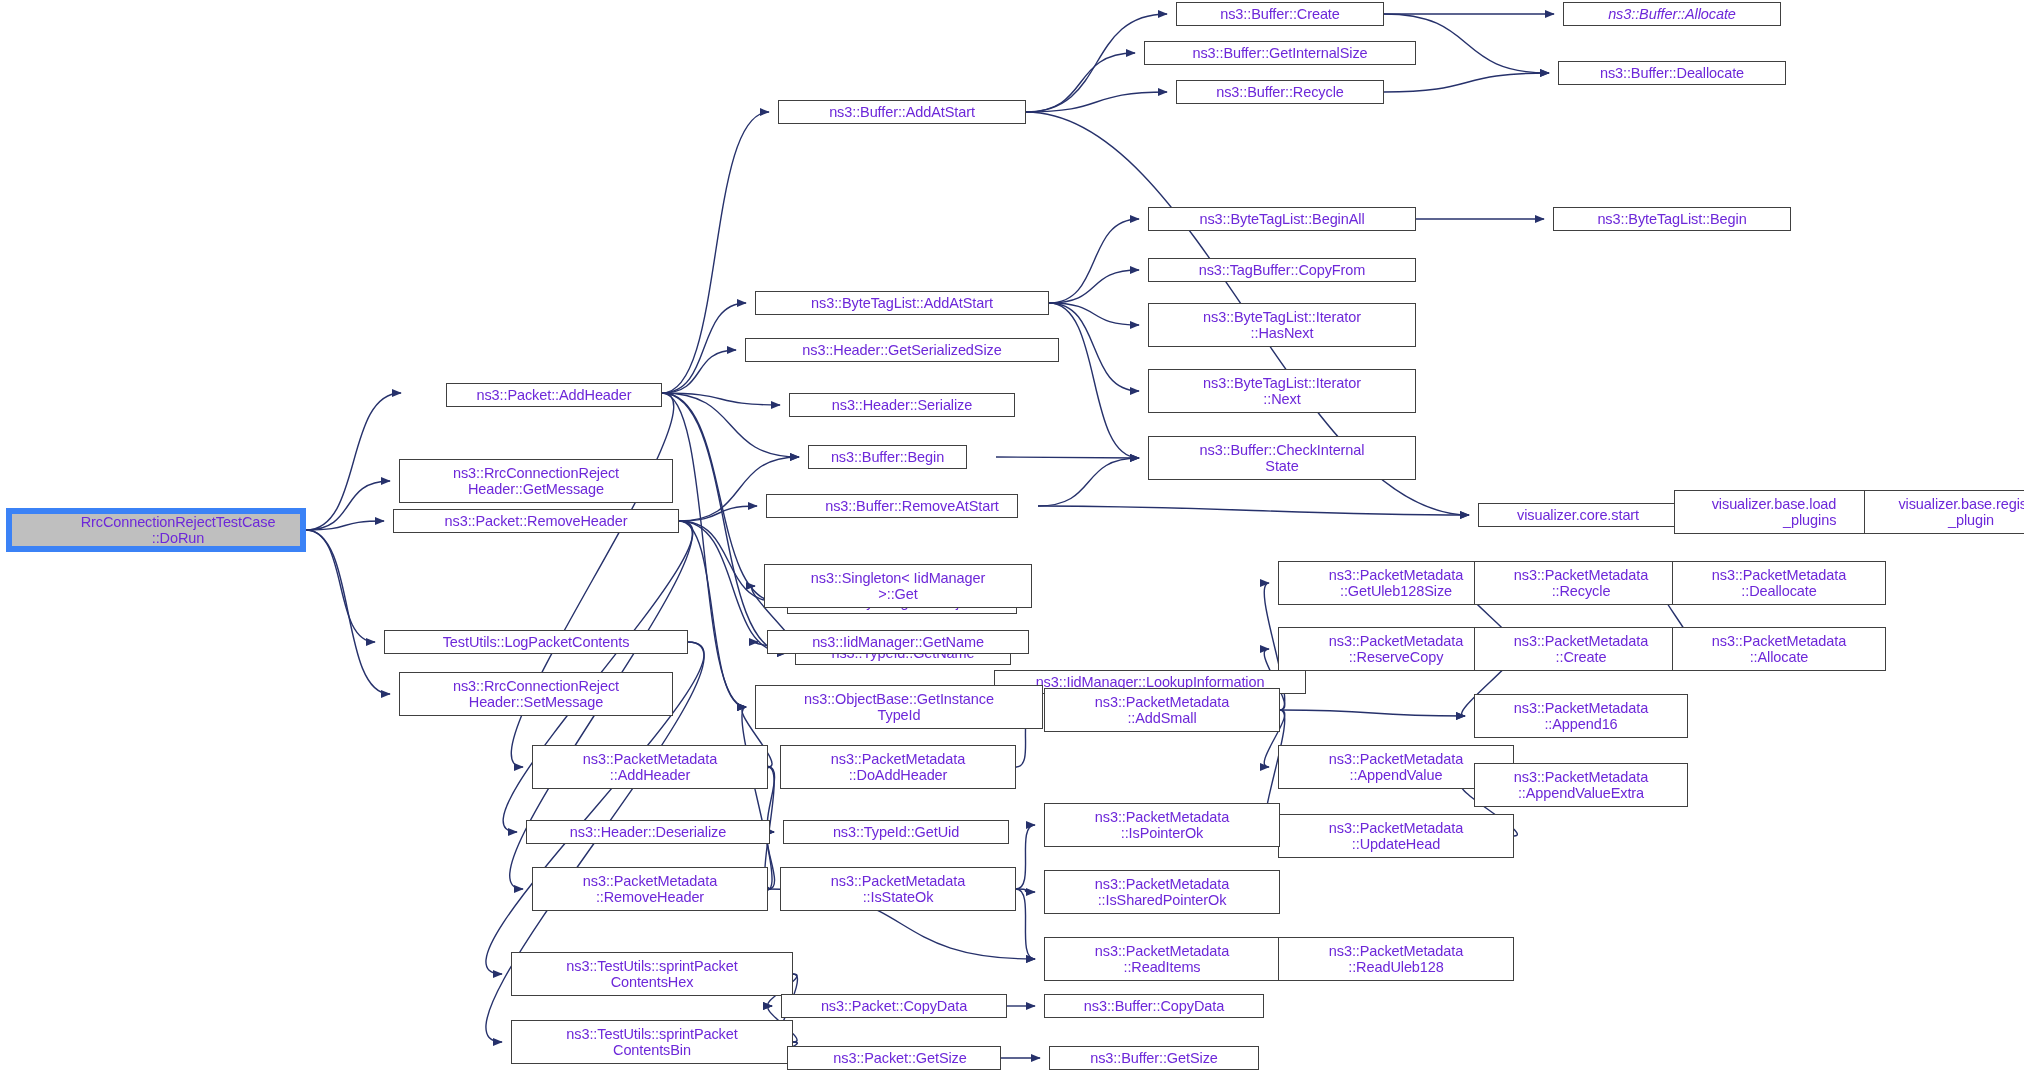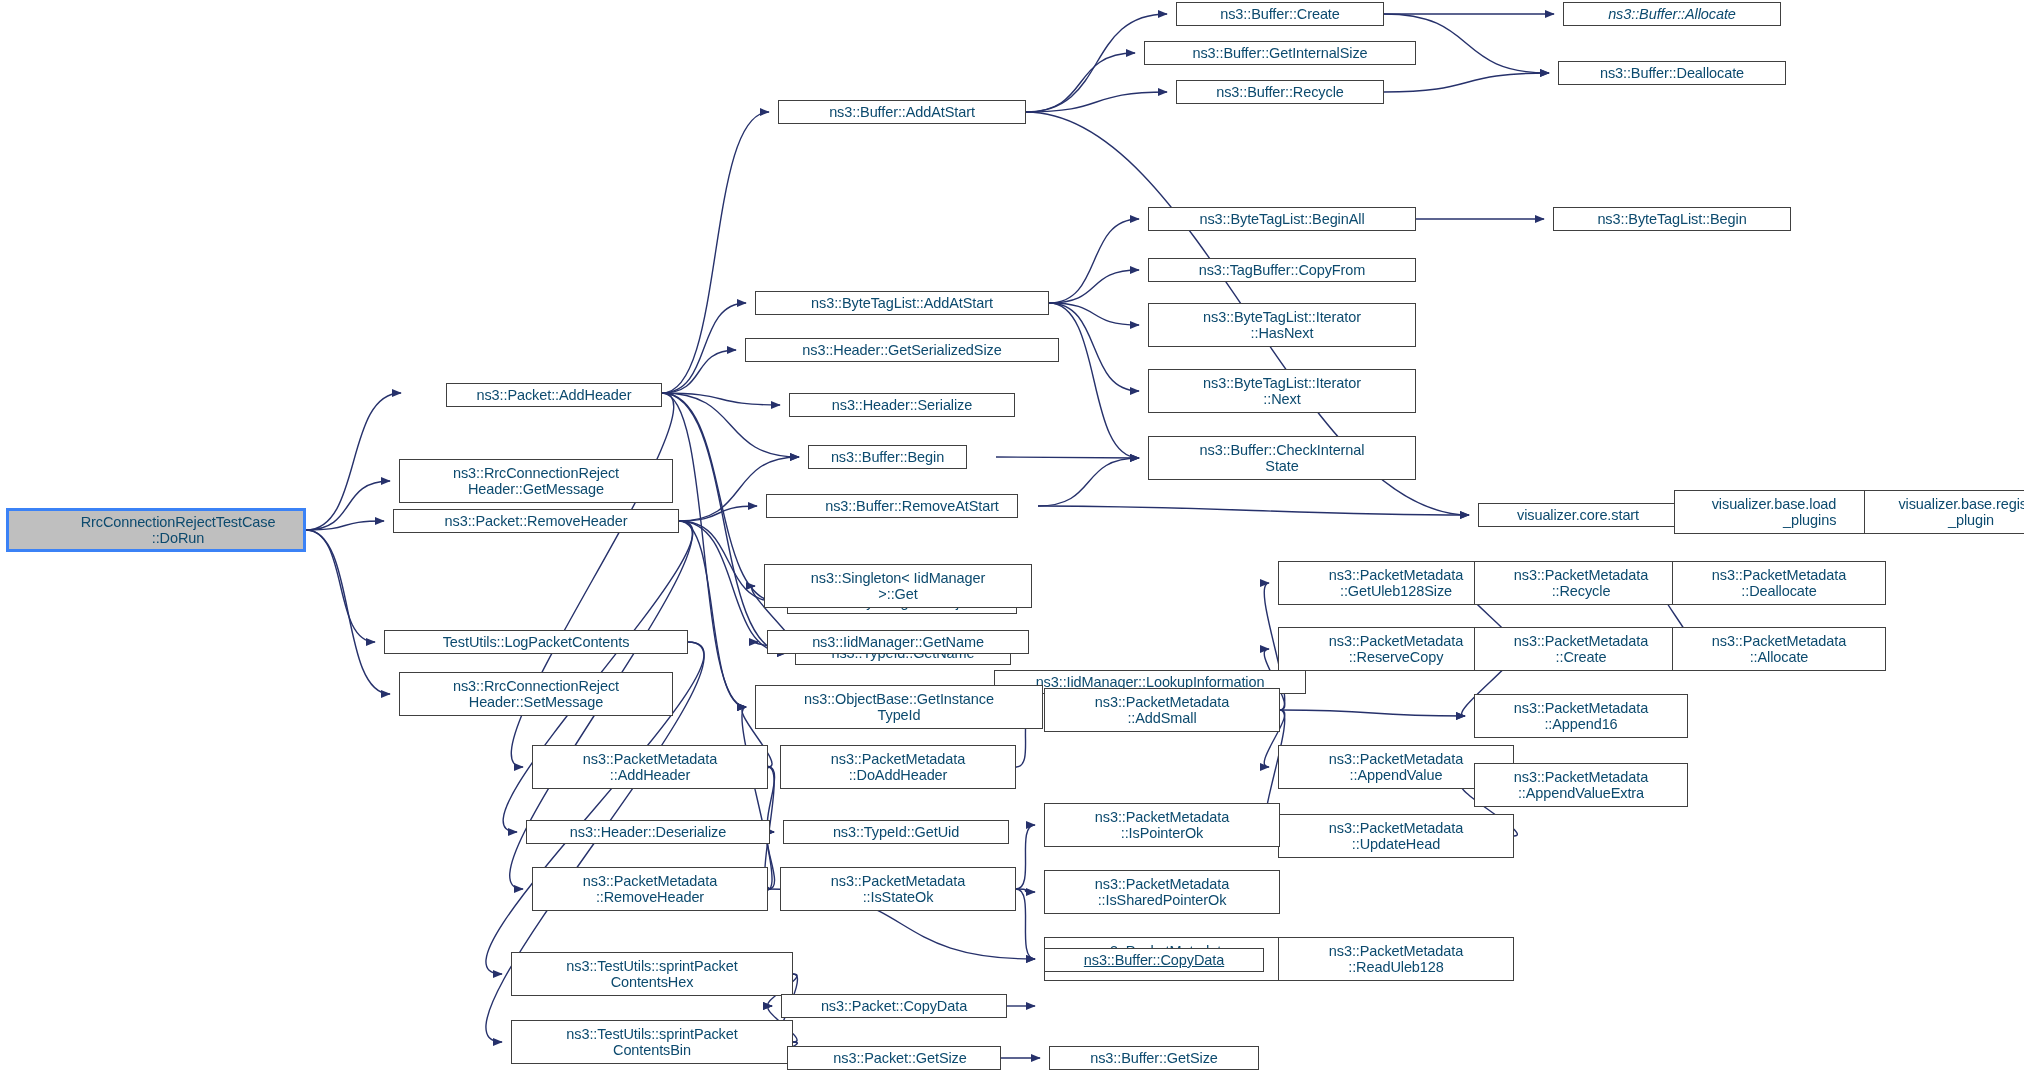--- a/index.html
+++ b/index.html
@@ -10,34 +10,34 @@
     background:#ffffff;
     font-family:"Liberation Sans", sans-serif;
     overflow:hidden;
   }
   #edges{position:absolute;left:0;top:0;width:2024px;height:1080px;pointer-events:none;}
   .node{
     position:absolute;
     box-sizing:border-box;
     border:1px solid #404040;
     background:#ffffff;
-    color:#0c4a6e;
+    color:#6d28d9;
     font-size:14.5px;
     line-height:16px;
     display:flex;
     align-items:center;
     justify-content:center;
     text-align:center;
     white-space:pre-line;
     letter-spacing:-0.1px;
     z-index:2;
   }
   .node.root{
     background:#bfbfbf;
-    border:3px solid #3b82f6;
+    border:6px solid #3b82f6;
     padding-left:44px;
   }
 </style>
 </head>
 <body>
 
 <div id="canvas">
   <svg id="edges" viewBox="0 0 2024 1080" preserveAspectRatio="none">
     <defs>
       <marker id="arrow" markerWidth="10" markerHeight="8" refX="9.2" refY="4" orient="auto" markerUnits="userSpaceOnUse">
@@ -205,16 +205,16 @@
       <div class="node" style="left: 1474px; top: 694px; width: 214px; height: 44px;">ns3::PacketMetadata
 ::Append16</div>
       <div class="node" style="left: 1474px; top: 763px; width: 214px; height: 44px;">ns3::PacketMetadata
 ::AppendValueExtra</div>
       <div class="node" style="left: 511px; top: 952px; width: 282px; height: 44px;">ns3::TestUtils::sprintPacket
 ContentsHex</div>
       <div class="node" style="left: 511px; top: 1020px; width: 282px; height: 44px;">ns3::TestUtils::sprintPacket
 ContentsBin</div>
       <div class="node" style="left: 781px; top: 994px; width: 226px; height: 24px;">ns3::Packet::CopyData</div>
       <div class="node" style="left: 787px; top: 1046px; width: 214px; height: 24px; padding-left: 12px;">ns3::Packet::GetSize</div>
-      <div class="node" style="left: 1044px; top: 948px; width: 220px; height: 24px; text-decoration: underline;">ns3::Buffer::CopyData</div>
+      <div class="node" style="left: 1044px; top: 994px; width: 220px; height: 24px;">ns3::Buffer::CopyData</div>
       <div class="node" style="left: 1049px; top: 1046px; width: 210px; height: 24px;">ns3::Buffer::GetSize</div>
     </div>
 </div>
 
 </body></html>

